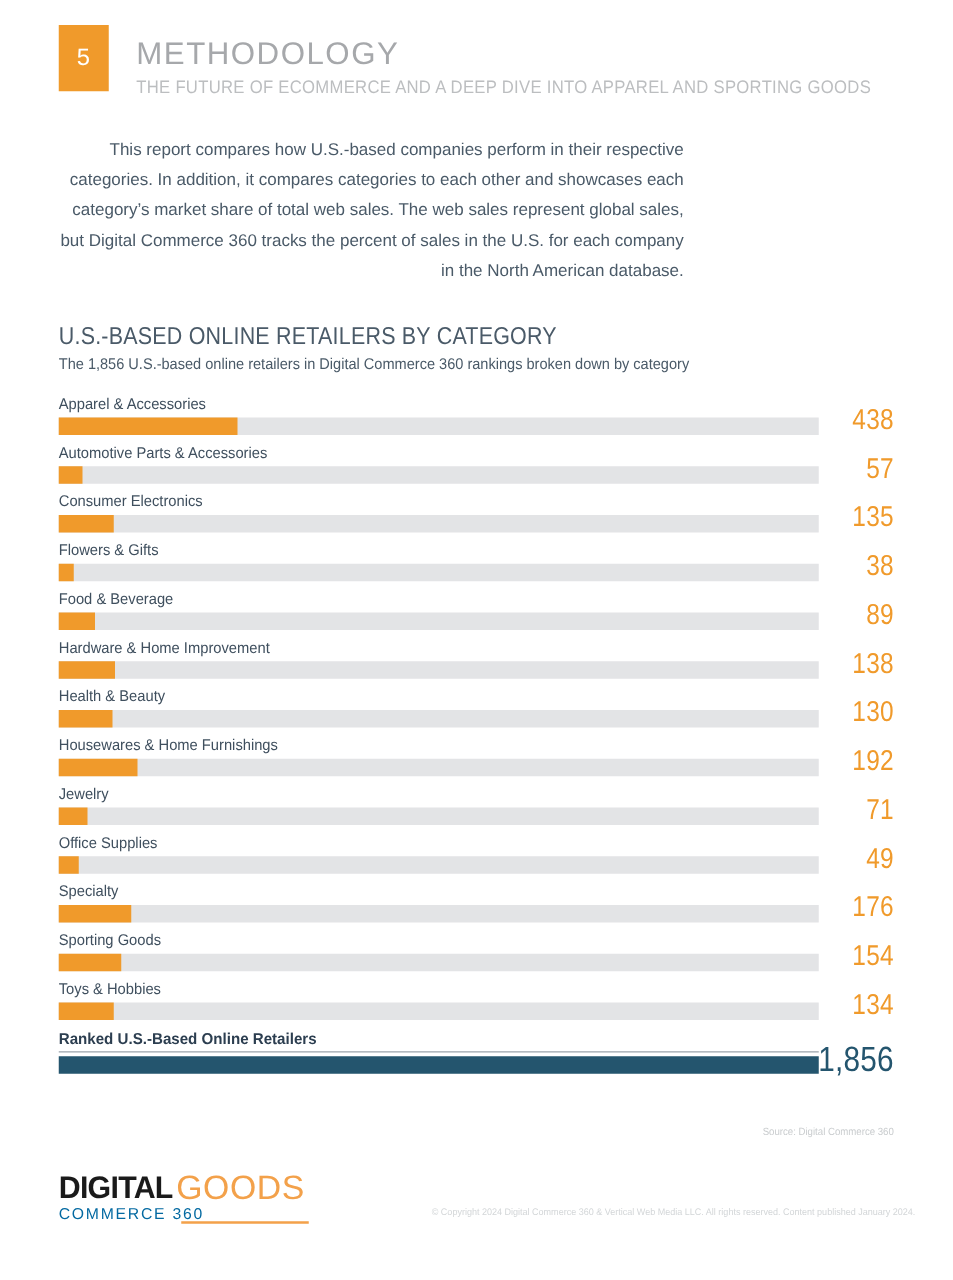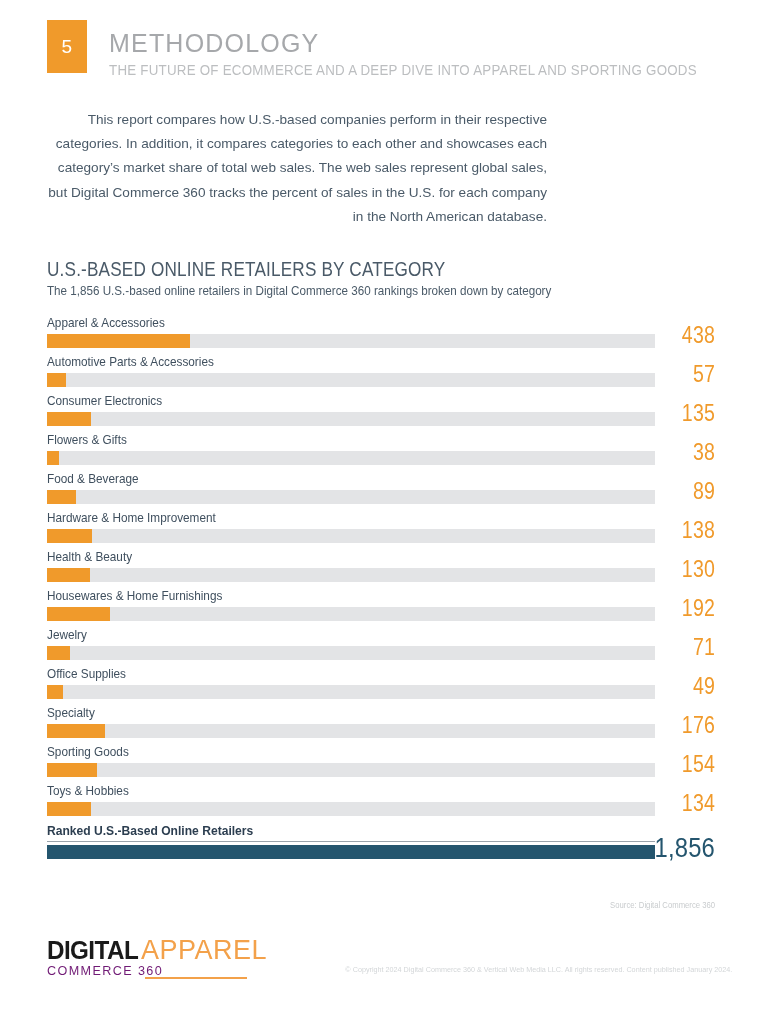--- a/index.html
+++ b/index.html
@@ -226,21 +226,21 @@
     line-height: 25px;
     display: inline-block;
   }
   .logo-top {
     display: flex;
     align-items: center;
   }
   .logo-sub {
     font-size: 12.6px;
     font-weight: 400;
-    color: #701a75;
+    color: #0369a1;
     letter-spacing: 1.4px;
     line-height: 14px;
     margin-top: 1px;
   }
   .logo-underline {
     position: absolute;
     left: 98px;
     top: 39px;
     width: 102px;
     height: 2px;
@@ -375,21 +375,21 @@
         </div>
         <div class="total-value">1,856</div>
       </div>
     </div>
 
   <div class="source">Source: Digital Commerce 360</div>
 
   <div class="logo">
     <div class="logo-top">
       <span class="logo-main">DIGITAL</span>
-      <span class="logo-retail">APPAREL</span>
+      <span class="logo-retail">GOODS</span>
     </div>
     <div class="logo-sub">COMMERCE 360</div>
     <div class="logo-underline"></div>
   </div>
 
   <div class="copyright">© Copyright 2024 Digital Commerce 360 &amp; Vertical Web Media LLC. All rights reserved. Content published January 2024.</div>
 
 </div>
 
 </body></html>

